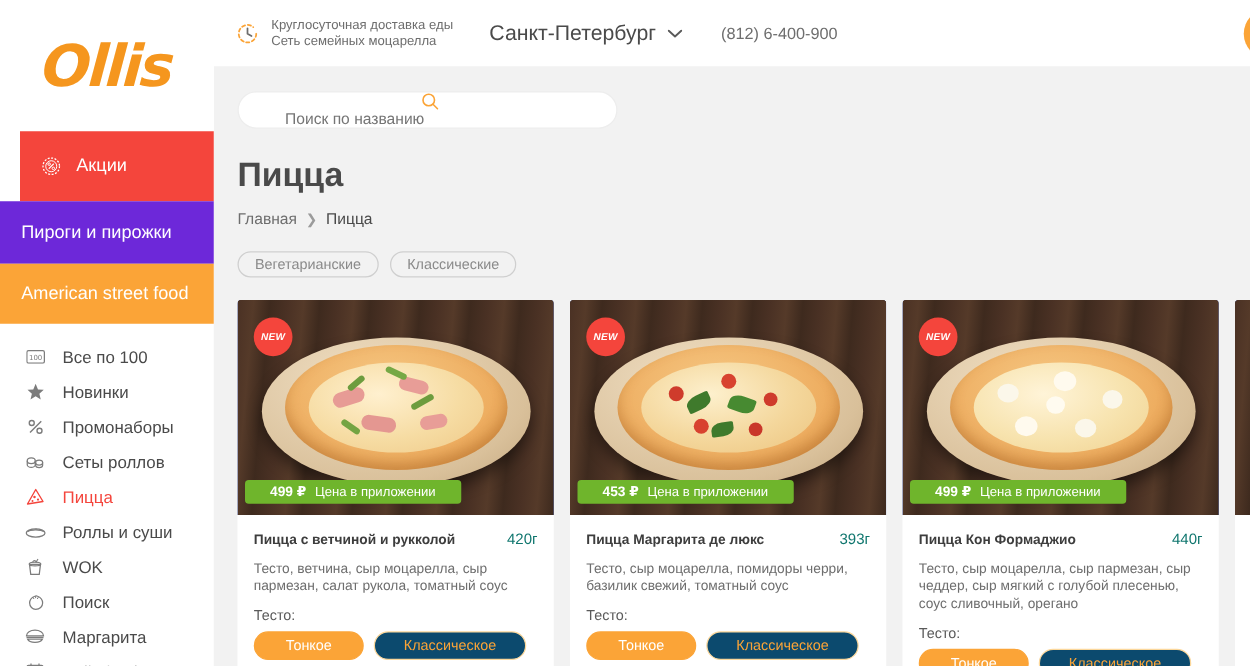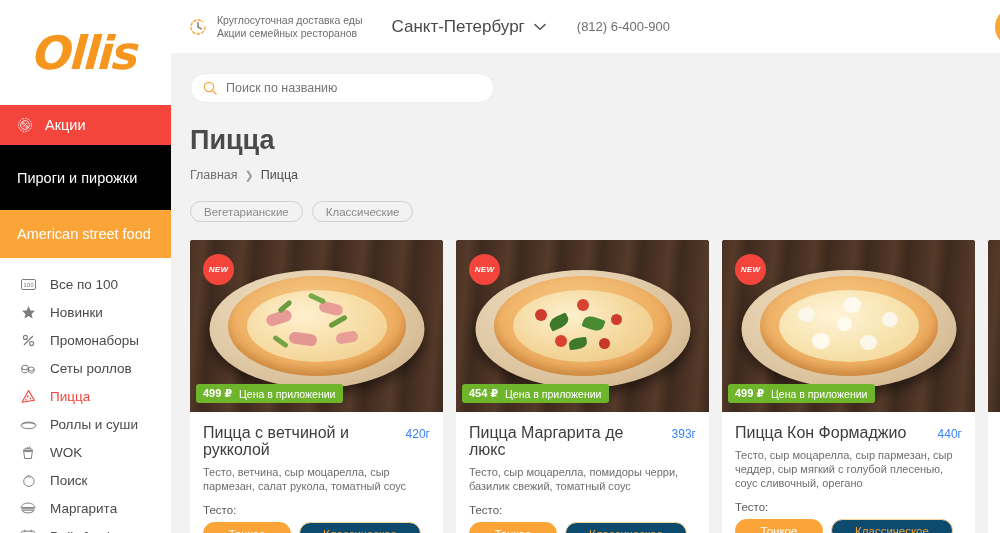--- a/index.html
+++ b/index.html
@@ -24,22 +24,22 @@
     font-family: "DejaVu Sans", sans-serif;
     font-size: 46px; font-weight: bold; font-style: italic;
     color: #F5961E; letter-spacing: -2px;
     transform: skewX(-4deg);
   }
   .cat-block {
     height: 49px; display: flex; align-items: center;
     padding-left: 17px; color: #fff; font-size: 14.5px;
     cursor: pointer;
   }
-  .cat-red    { background: #F4453C; height: 40px; }
-  .cat-green  { background: #000000; height: 65px; }
+  .cat-red    { background: #F4453C; height: 56px; margin-left: 16px; }
+  .cat-green  { background: #6d28d9; height: 50px; }
   .cat-orange { background: #FBA437; height: 48px; }
   .cat-block .ic { margin-right: 12px; display:inline-flex; align-items:center; }
 
   .menu { padding-top: 12px; }
   .menu-item {
     display: flex; align-items: center;
     height: 28px; padding-left: 17px;
     font-size: 13.5px; color: #4A4A4A; cursor: pointer;
   }
   .menu-item .mic {
@@ -73,20 +73,21 @@
     font-size: 13.5px; font-weight: bold;
     display: flex; align-items: center; justify-content: center;
     cursor: pointer; font-family: inherit;
   }
 
   .content { padding: 20px 0 0 19px; }
   .search {
     width: 304px; height: 30px; background: #fff; border-radius: 16px;
     display: flex; align-items: center; padding-left: 12px;
     border: 1px solid #EDEDED;
+    flex-direction: column;
   }
   .search .sic { margin-right: 9px; display: flex; }
   .search input {
     border: 0; outline: 0; background: transparent;
     font-size: 12.5px; color: #9B9B9B; font-family: inherit; width: 240px;
   }
   .page-title {
     margin-top: 22px; font-size: 27px; font-weight: bold; color: #4A4A4A;
   }
   .crumbs { margin-top: 12px; font-size: 12.5px; color: #6E6E6E; display:flex; align-items:center; }
@@ -147,29 +148,29 @@
     position: absolute; left: 13px; top: 14px;
     width: 31px; height: 31px; border-radius: 50%;
     background: #F4453C; color: #fff;
     font-size: 8px; font-weight: bold; font-style: italic;
     display: flex; align-items: center; justify-content: center;
     letter-spacing: .3px; z-index: 3;
   }
   .price-badge {
     position: absolute; left: 6px; bottom: 9px; z-index: 3;
     height: 19px; border-radius: 3px; background: #6FB52C;
-    display: flex; align-items: center; padding: 0 7px;
+    display: flex; align-items: center; padding: 0 20px;
     color: #fff; font-size: 10.5px;
   }
   .price-badge .amt { font-weight: bold; margin-right: 7px; font-size: 11px; }
 
   .card-body { padding: 12px 13px 0 13px; }
   .card-head { display: flex; align-items: baseline; justify-content: space-between; }
-  .card-name { font-size: 16px; font-weight: normal; color: #3D3D3D; line-height: 17px; }
-  .card-weight { font-size: 12px; color: #3b82f6; margin-left: 20px; white-space: nowrap; }
+  .card-name { font-size: 11px; font-weight: bold; color: #3D3D3D; line-height: 17px; }
+  .card-weight { font-size: 12px; color: #0f766e; margin-left: 20px; white-space: nowrap; }
   .card-desc { margin-top: 7px; font-size: 11px; color: #6E6E6E; line-height: 14px; }
   .dough-label { margin-top: 11px; font-size: 11.5px; color: #5A5A5A; }
   .dough-row { margin-top: 6px; display: flex; gap: 8px; }
   .dough-btn {
     height: 23px; border-radius: 12px; font-size: 11.5px;
     display: flex; align-items: center; justify-content: center;
     cursor: pointer; font-family: inherit;
   }
   .dough-thin {
     width: 88px; background: #FBA437; color: #fff; border: 1px solid #FBA437;
@@ -335,21 +336,21 @@
     <header class="topbar">
       <div class="slogan">
         <span class="clock-ic">
           <svg width="20" height="20" viewBox="0 0 20 20">
               <path d="M17 10a7 7 0 1 1-2.4-5.3" fill="none" stroke="#FBA437" stroke-width="1.4" stroke-linecap="round" stroke-dasharray="2.5 2.2"></path>
               <polyline points="10,5.6 10,10 13.2,11.8" fill="none" stroke="#6E6E6E" stroke-width="1.4" stroke-linecap="round" stroke-linejoin="round"></polyline>
             </svg>
         </span>
         <div class="slogan-txt">
           <div>Круглосуточная доставка еды</div>
-          <div>Акции семейных ресторанов</div>
+          <div>Сеть семейных моцарелла</div>
         </div>
       </div>
 
       <div class="city">
         <span>Санкт-Петербург</span>
         <span class="chev">
           <svg width="12" height="8" viewBox="0 0 12 8">
               <polyline points="1,1.6 6,6.2 11,1.6" fill="none" stroke="#5A5A5A" stroke-width="1.5" stroke-linecap="round" stroke-linejoin="round"></polyline>
             </svg>
         </span>
@@ -437,21 +438,21 @@
                 <div class="topping" style="left:70%;top:34%;width:11px;height:11px;background:#cf3b2c;"></div>
                 <div class="topping" style="left:30%;top:62%;width:12px;height:12px;background:#d8422f;"></div>
                 <div class="topping" style="left:62%;top:66%;width:11px;height:11px;background:#c9372a;"></div>
                 <div class="topping" style="left:26%;top:36%;width:20px;height:12px;background:#3f7a2c;border-radius:50% 10%;transform:rotate(-25deg);"></div>
                 <div class="topping" style="left:50%;top:38%;width:21px;height:13px;background:#478a31;border-radius:50% 10%;transform:rotate(20deg);"></div>
                 <div class="topping" style="left:40%;top:66%;width:18px;height:11px;background:#3f7a2c;border-radius:50% 10%;transform:rotate(-8deg);"></div>
               </div>
             </div>
             <div class="new-badge">NEW</div>
             <div class="price-badge">
-              <span class="amt">454 ₽</span>
+              <span class="amt">453 ₽</span>
               <span>Цена в приложении</span>
             </div>
           </div>
           <div class="card-body">
             <div class="card-head">
               <div class="card-name">Пицца Маргарита де люкс</div>
               <div class="card-weight">393г</div>
             </div>
             <div class="card-desc">Тесто, сыр моцарелла, помидоры черри, базилик свежий, томатный соус</div>
             <div class="dough-label">Тесто:</div>

